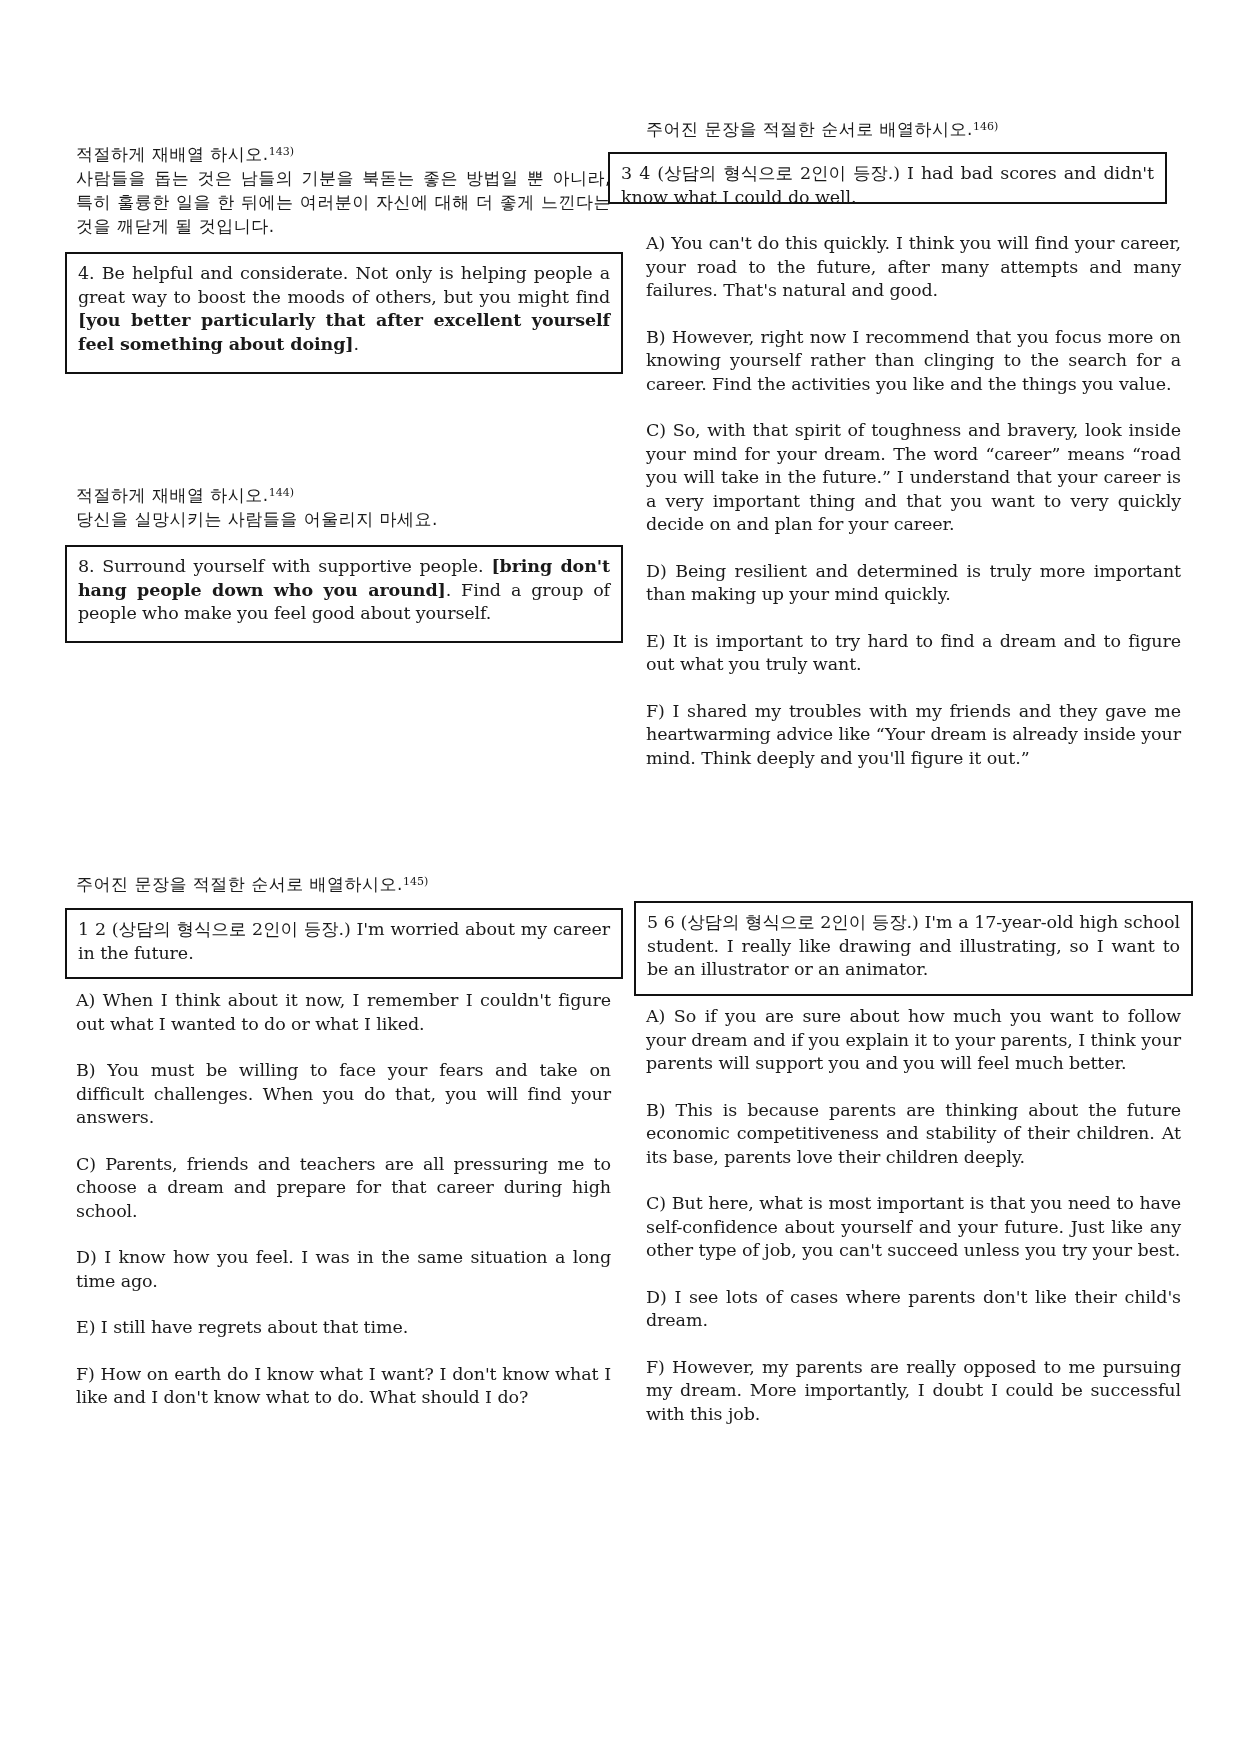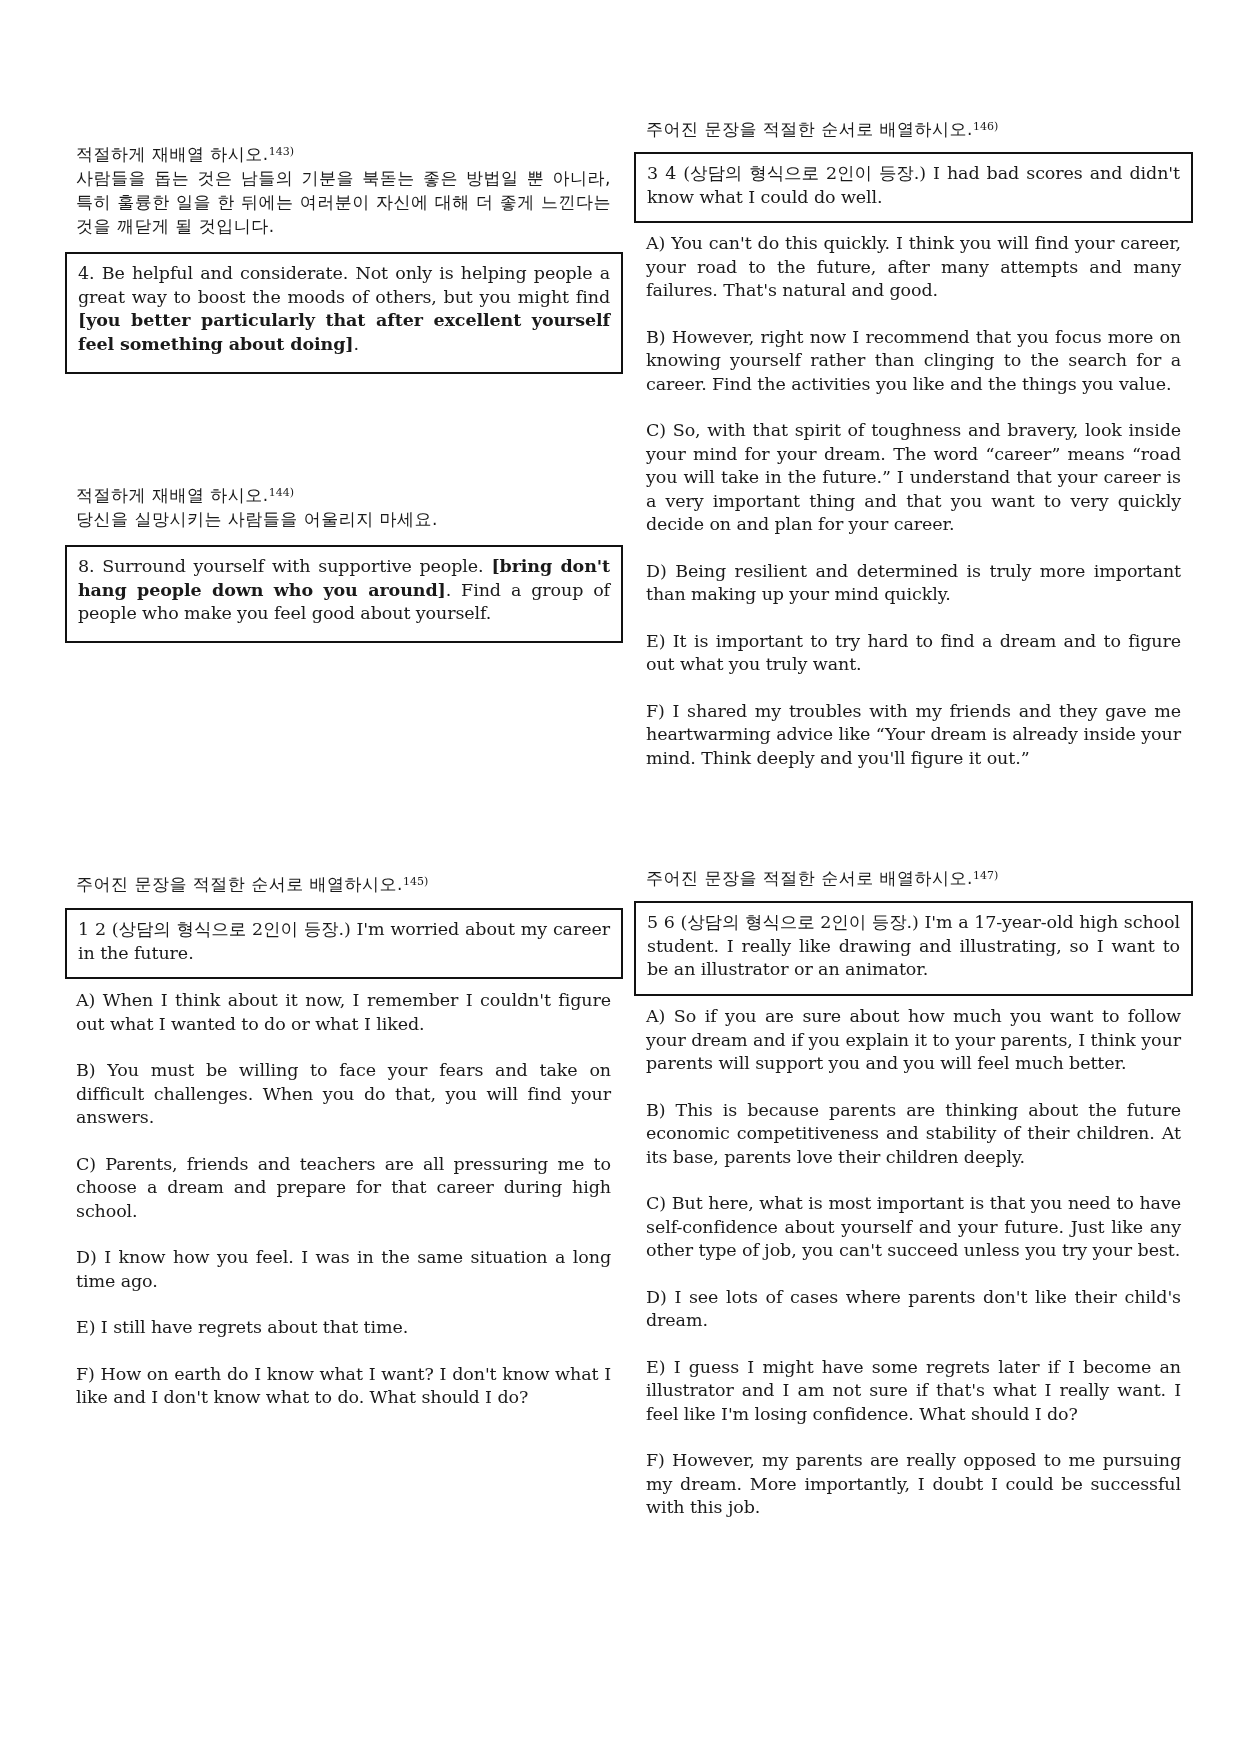--- a/index.html
+++ b/index.html
@@ -59,40 +59,36 @@
     <p class="line-text opt" style="margin-bottom:23px;">B) You must be willing to face your fears and take on difficult challenges. When you do that, you will find your answers.</p>
     <p class="line-text opt" style="margin-bottom:23px;">C) Parents, friends and teachers are all pressuring me to choose a dream and prepare for that career during high school.</p>
     <p class="line-text opt" style="margin-bottom:23px;">D) I know how you feel. I was in the same situation a long time ago.</p>
     <p class="line-text opt" style="margin-bottom:23px;">E) I still have regrets about that time.</p>
     <p class="line-text opt">F) How on earth do I know what I want? I don't know what I like and I don't know what to do. What should I do?</p>
   </div>
 
   <div class="abs col-right" style="top:115px;">
     <div class="title"><span>주어진 문장을 적절한 순서로 배열하시오.</span><sup class="fn">146)</sup></div>
   </div>
-  <div class="box" style="left:634px; top:152px; width:559px; height:71px;">
+  <div class="box" style="left:608px; top:152px; width:559px; height:52px;">
     <p class="line-text">3 4 (상담의 형식으로 2인이 등장.) I had bad scores and didn't know what I could do well.</p>
   </div>
   <div class="abs col-right" style="top:232px;">
     <p class="line-text opt" style="margin-bottom:23px;">A) You can't do this quickly. I think you will find your career, your road to the future, after many attempts and many failures. That's natural and good.</p>
     <p class="line-text opt" style="margin-bottom:23px;">B) However, right now I recommend that you focus more on knowing yourself rather than clinging to the search for a career. Find the activities you like and the things you value.</p>
     <p class="line-text opt" style="margin-bottom:23px;">C) So, with that spirit of toughness and bravery, look inside your mind for your dream. The word “career” means “road you will take in the future.” I understand that your career is a very important thing and that you want to very quickly decide on and plan for your career.</p>
     <p class="line-text opt" style="margin-bottom:23px;">D) Being resilient and determined is truly more important than making up your mind quickly.</p>
     <p class="line-text opt" style="margin-bottom:23px;">E) It is important to try hard to find a dream and to figure out what you truly want.</p>
     <p class="line-text opt">F) I shared my troubles with my friends and they gave me heartwarming advice like “Your dream is already inside your mind. Think deeply and you'll figure it out.”</p>
   </div>
 
-  <div class="abs col-right" style="top:864px;">
-    <div class="title"><span>주어진 문장을 적절한 순서로 배열하시오.</span><sup class="fn">147)</sup></div>
-  </div>
   <div class="box" style="left:634px; top:901px; width:559px; height:95px;">
     <p class="line-text">5 6 (상담의 형식으로 2인이 등장.) I'm a 17-year-old high school student. I really like drawing and illustrating, so I want to be an illustrator or an animator.</p>
   </div>
   <div class="abs col-right" style="top:1005px;">
     <p class="line-text opt" style="margin-bottom:23px;">A) So if you are sure about how much you want to follow your dream and if you explain it to your parents, I think your parents will support you and you will feel much better.</p>
     <p class="line-text opt" style="margin-bottom:23px;">B) This is because parents are thinking about the future economic competitiveness and stability of their children. At its base, parents love their children deeply.</p>
     <p class="line-text opt" style="margin-bottom:23px;margin-top:12px;">C) But here, what is most important is that you need to have self-confidence about yourself and your future. Just like any other type of job, you can't succeed unless you try your best.</p>
     <p class="line-text opt" style="margin-bottom:23px;">D) I see lots of cases where parents don't like their child's dream.</p>
-    <p class="line-text opt" style="margin-bottom:23px;">E) I guess I might have some regrets later if I become an illustrator and I am not sure if that's what I really want. I feel like I'm losing confidence. What should I do?</p>
     <p class="line-text opt">F) However, my parents are really opposed to me pursuing my dream. More importantly, I doubt I could be successful with this job.</p>
   </div>
 
 </div>
 
 </body></html>

